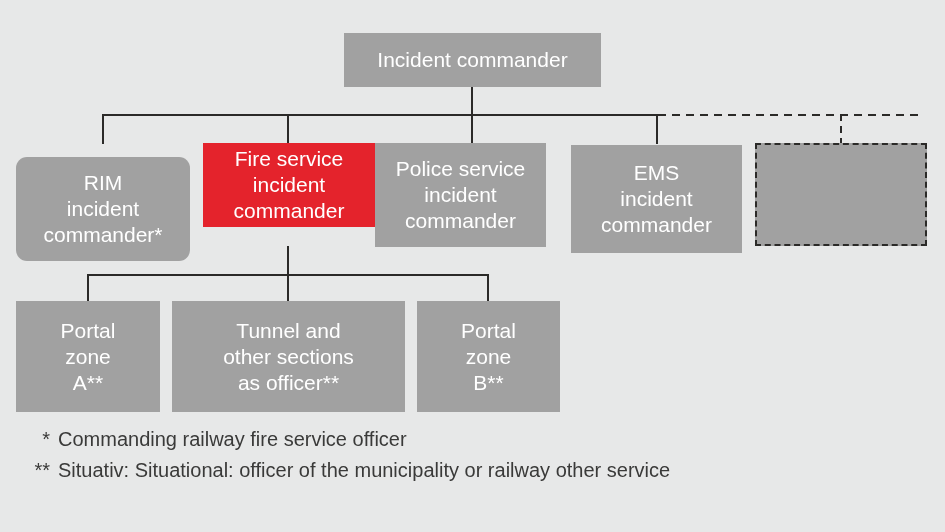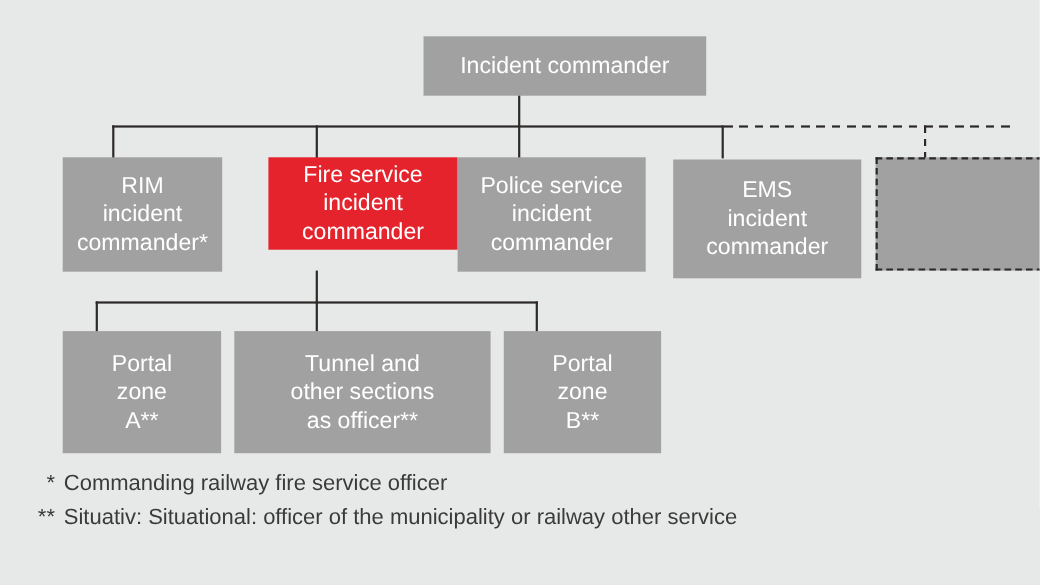--- a/index.html
+++ b/index.html
@@ -18,21 +18,20 @@
     position: absolute;
     background: #a1a1a1;
     color: #ffffff;
     display: flex;
     flex-direction: column;
     align-items: center;
     justify-content: center;
     font-size: 21px;
     line-height: 26px;
     box-sizing: border-box;
-    margin-left: 41px;
   }
   .node.red { background: #e4232c; }
   .node.dashed {
     border: 2px dashed #2b2a28;
   }
   .root-node { font-size: 21px; }
   .line-h, .line-v {
     position: absolute;
     background: #2b2a28;
   }
@@ -83,21 +82,21 @@
   <div class="line-h" style="left:102px; top:114px; width:556px;"></div>
 
   <div class="line-v" style="left:102px; top:114px; height:30px;"></div>
   <div class="line-v" style="left:287px; top:114px; height:30px;"></div>
   <div class="line-v" style="left:471px; top:114px; height:30px;"></div>
   <div class="line-v" style="left:656px; top:114px; height:30px;"></div>
 
   <div class="dash-h" style="left:658px; top:114px; width:264px;"></div>
   <div class="dash-v" style="left:840px; top:114px; height:30px;"></div>
 
-  <div class="node" style="left:16px; top:143px; width:145px; height:104px;">
+  <div class="node" style="left:16px; top:157px; width:174px; height:104px;border-radius:11px;">
     <span>RIM</span>
     <span>incident</span>
     <span>commander*</span>
   </div>
   <div class="node red" style="left:203px; top:143px; width:172px; height:84px;">
     <span>Fire service</span>
     <span>incident</span>
     <span>commander</span>
   </div>
   <div class="node" style="left:375px; top:143px; width:171px; height:104px;">

